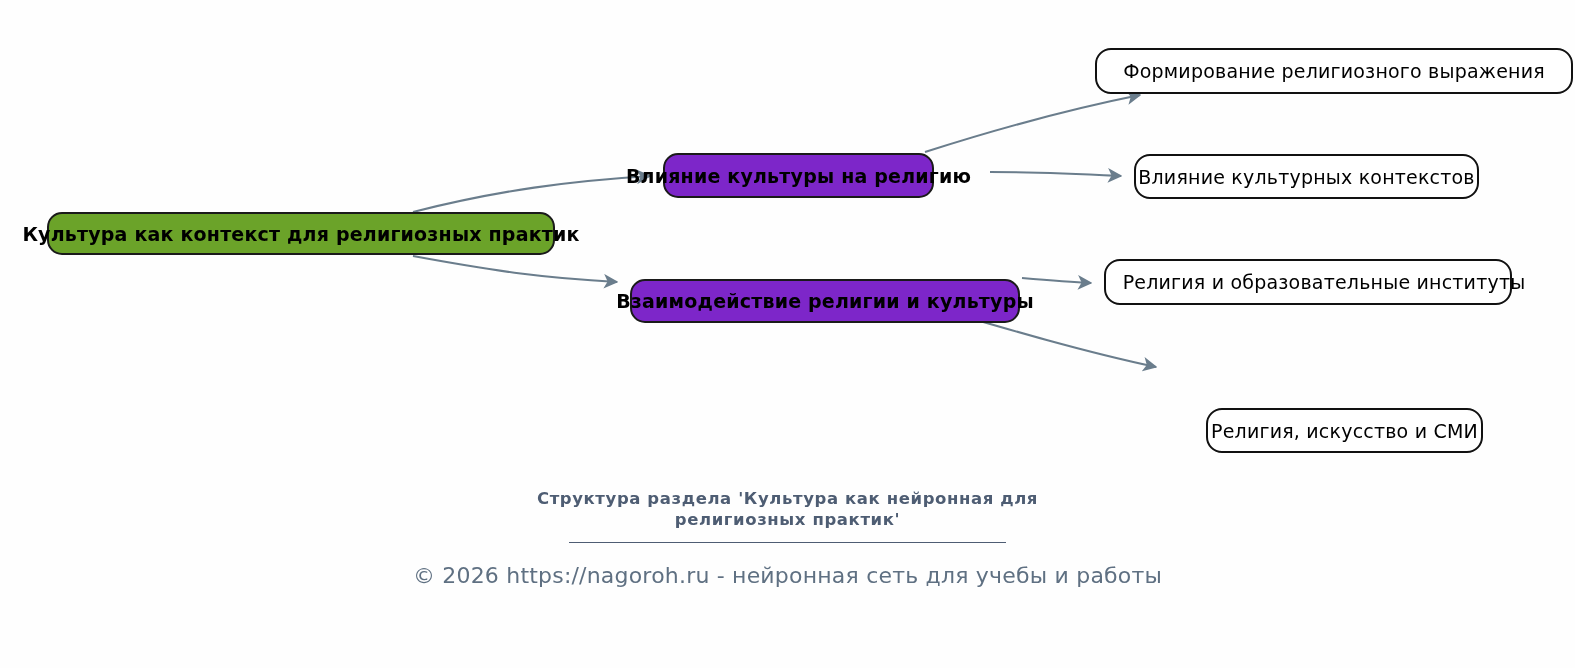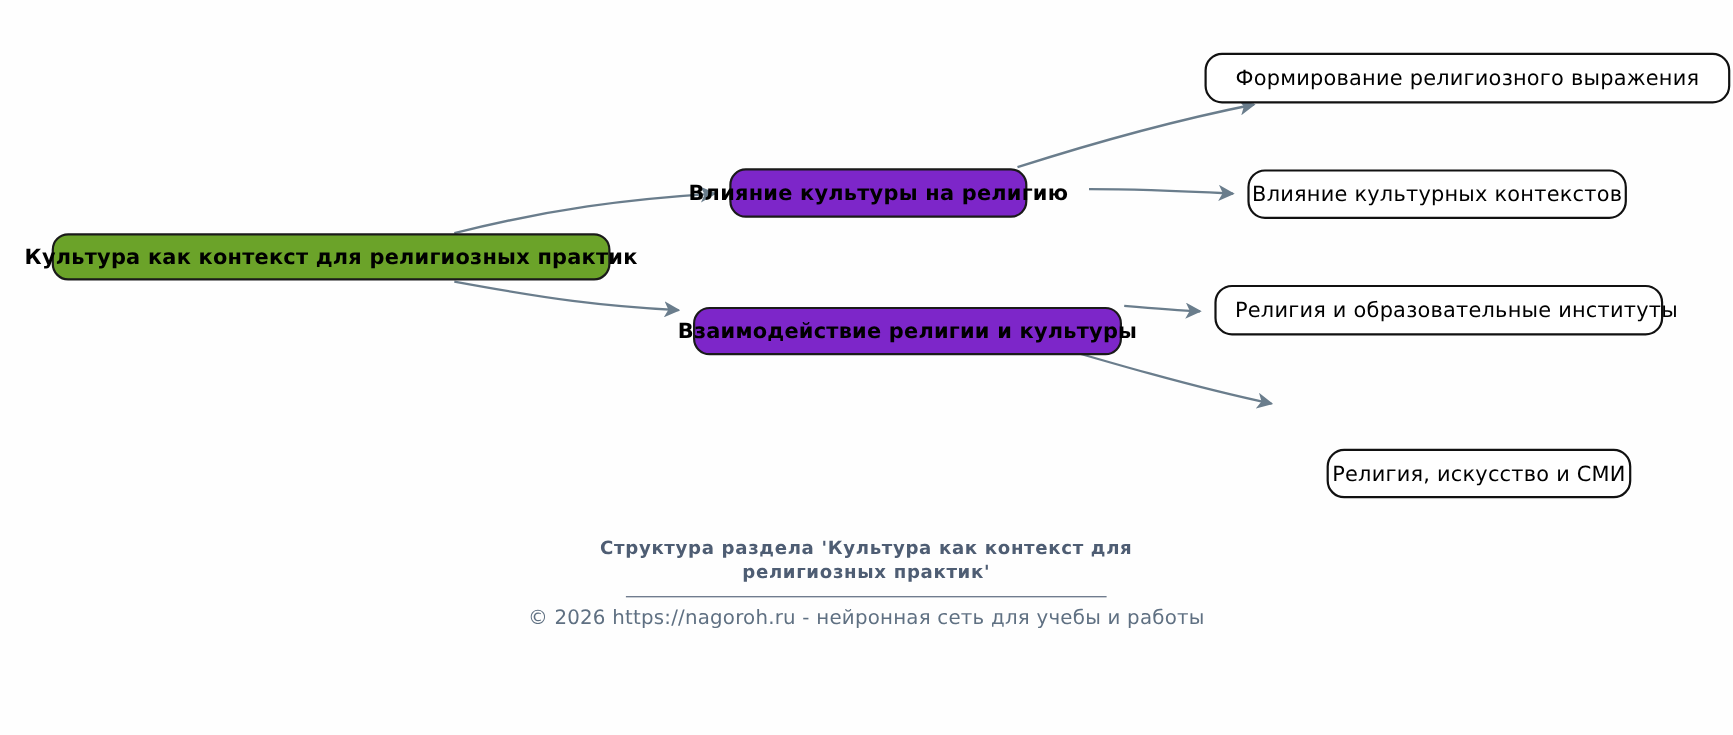--- a/index.html
+++ b/index.html
@@ -74,22 +74,22 @@
     max-width: 560px;
     margin: 0 auto;
   }
   .caption-rule {
     width: 437px;
     height: 1px;
     background: #4e5d73;
     margin: 12px auto 0 auto;
   }
   .caption-copyright {
-    margin-top: 8px;
-    font-size: 18px;
+    margin-top: 20px;
+    font-size: 22px;
     font-weight: 400;
     color: #5f7082;
     letter-spacing: 0.2px;
   }
 </style>
 </head>
 <body>
 
 <div id="canvas">
 
@@ -136,21 +136,21 @@
   <div class="node node-leaf" style="left:1104px; top:259px; width:408px; height:46px;padding-left:32px;">
     <span>Религия и образовательные институты</span>
   </div>
 
   <div class="node node-leaf" style="left:1206px; top:364px; width:277px; height:45px;margin-top:44px;">
     <span>Религия, искусство и СМИ</span>
   </div>
 
   <div class="caption-block">
     <div class="caption-title">
-      <span>Структура раздела 'Культура как контекст для</span>
+      <span>Структура раздела 'Культура как нейронная для</span>
       <br>
       <span>религиозных практик'</span>
     </div>
     <div class="caption-rule"></div>
     <div class="caption-copyright">© 2026 https://nagoroh.ru - нейронная сеть для учебы и работы</div>
   </div>
 
 </div>
 
 </body></html>

